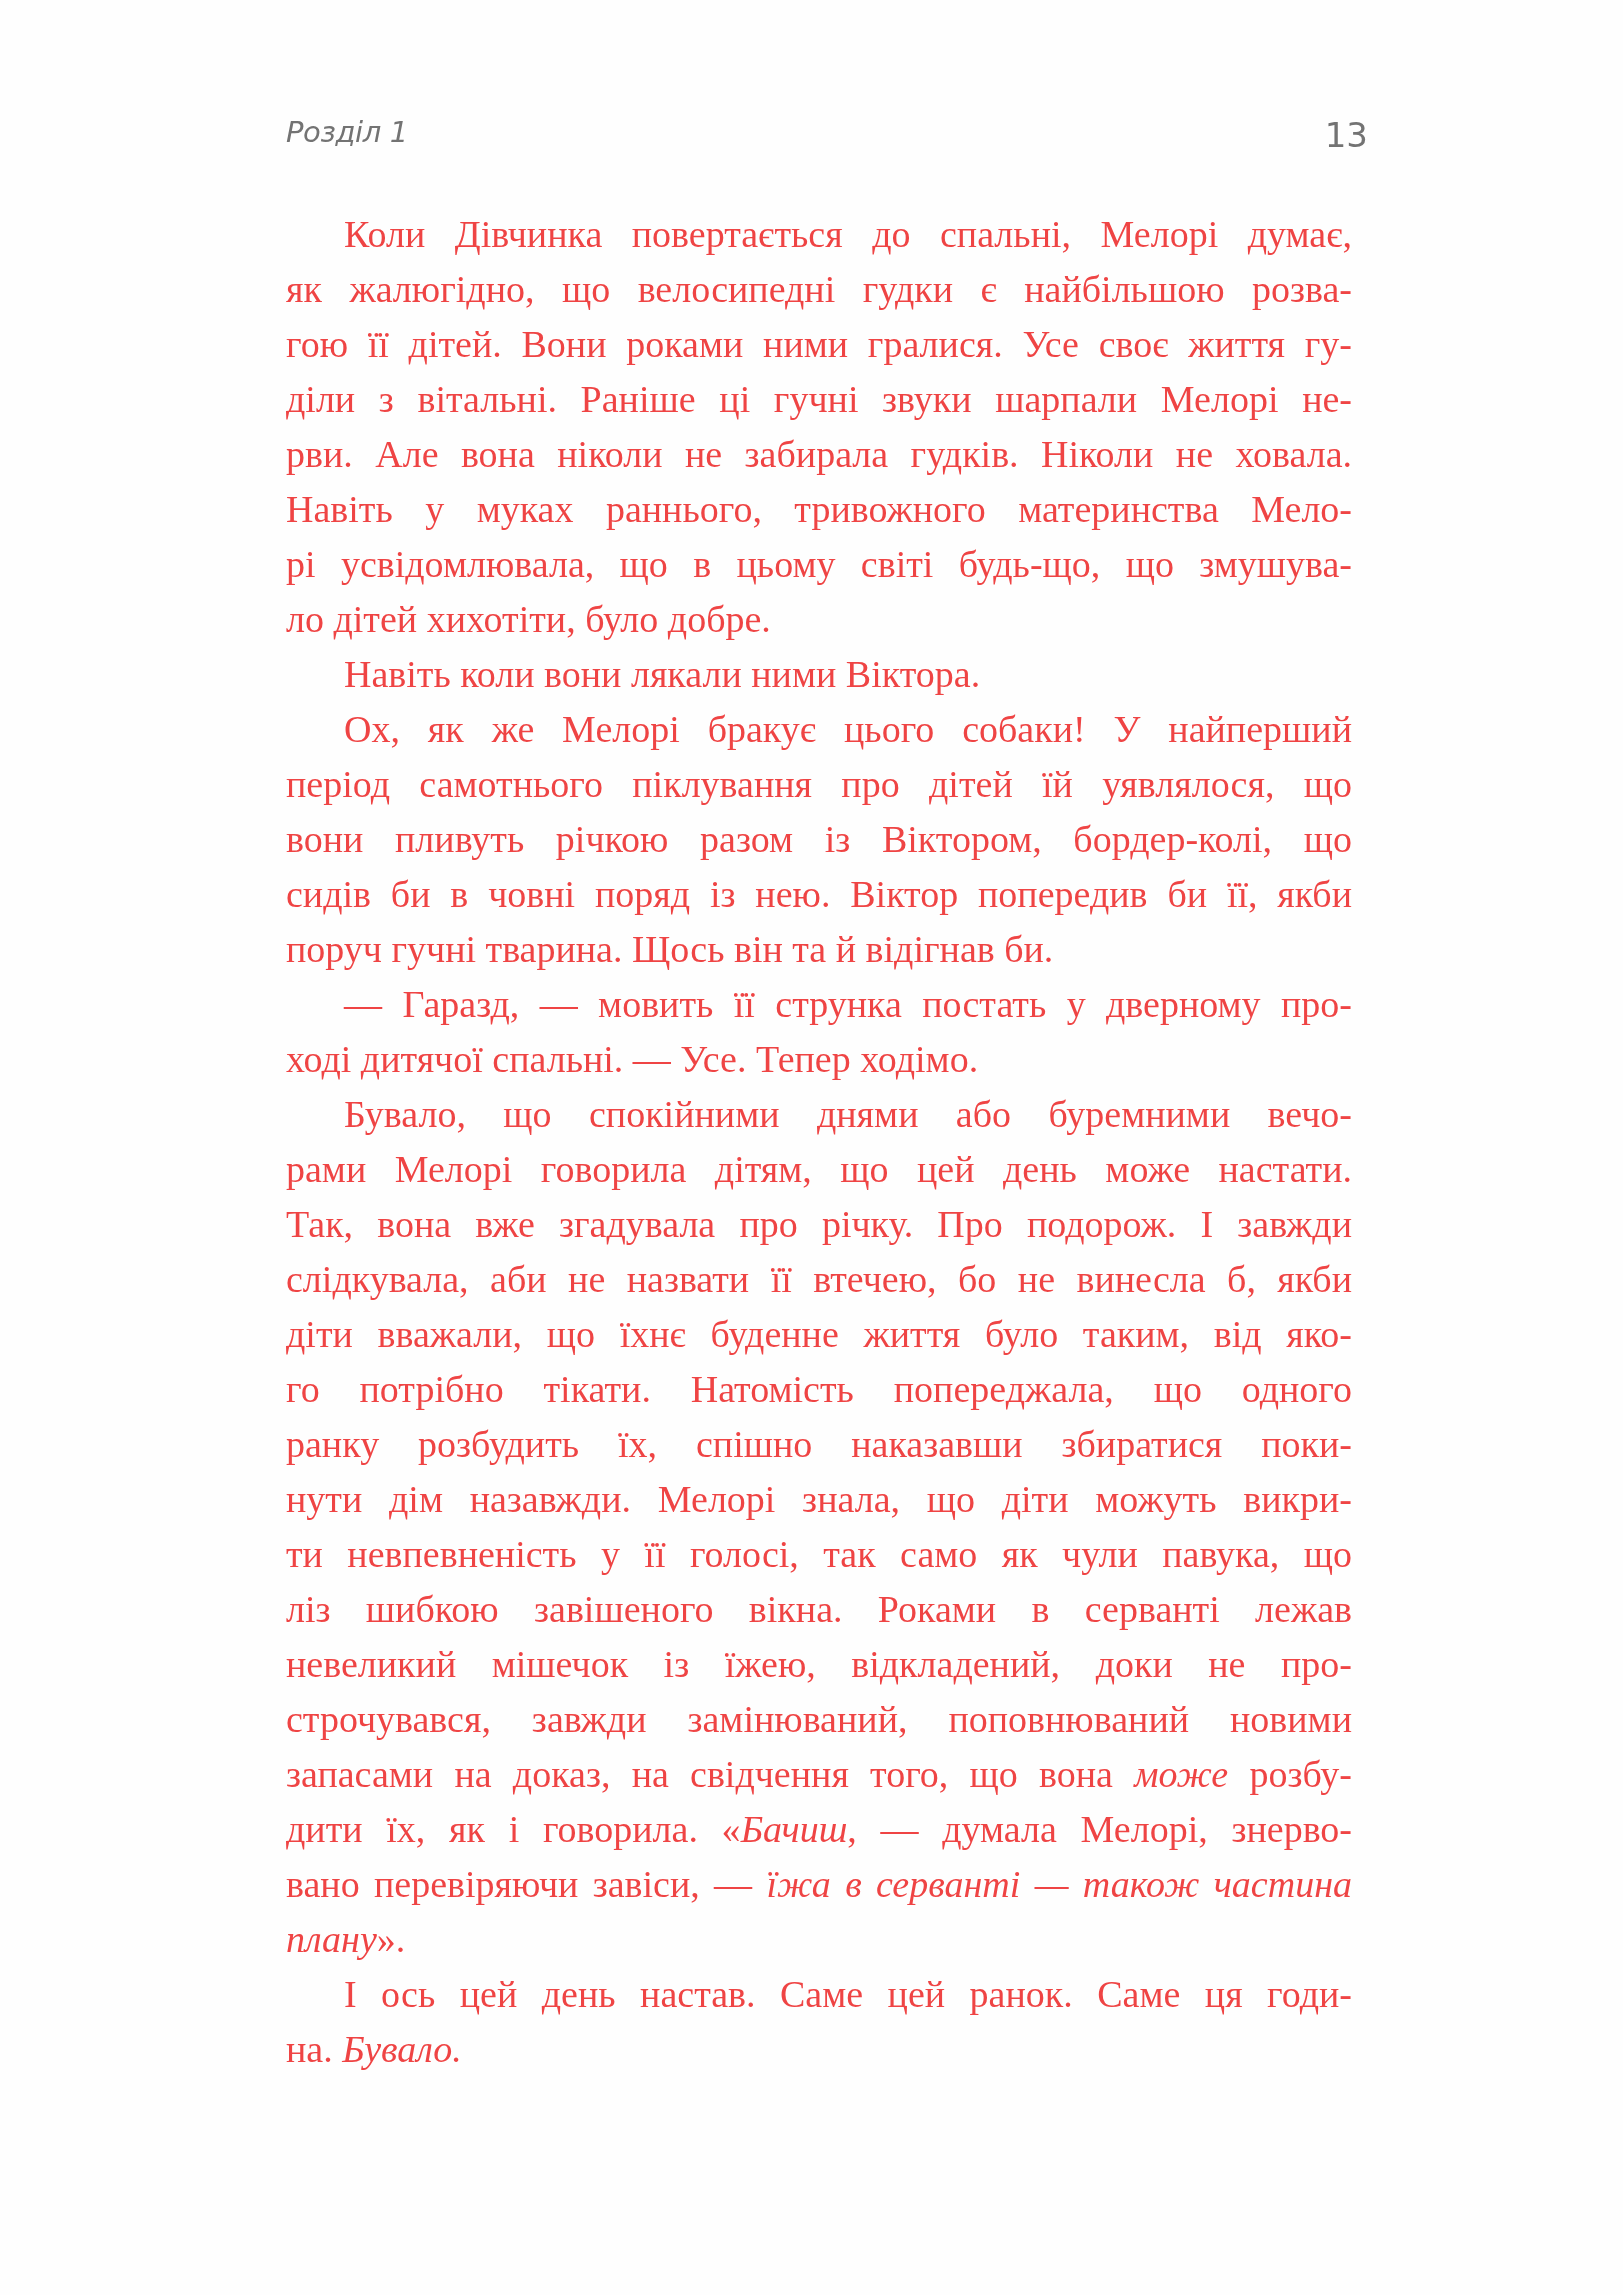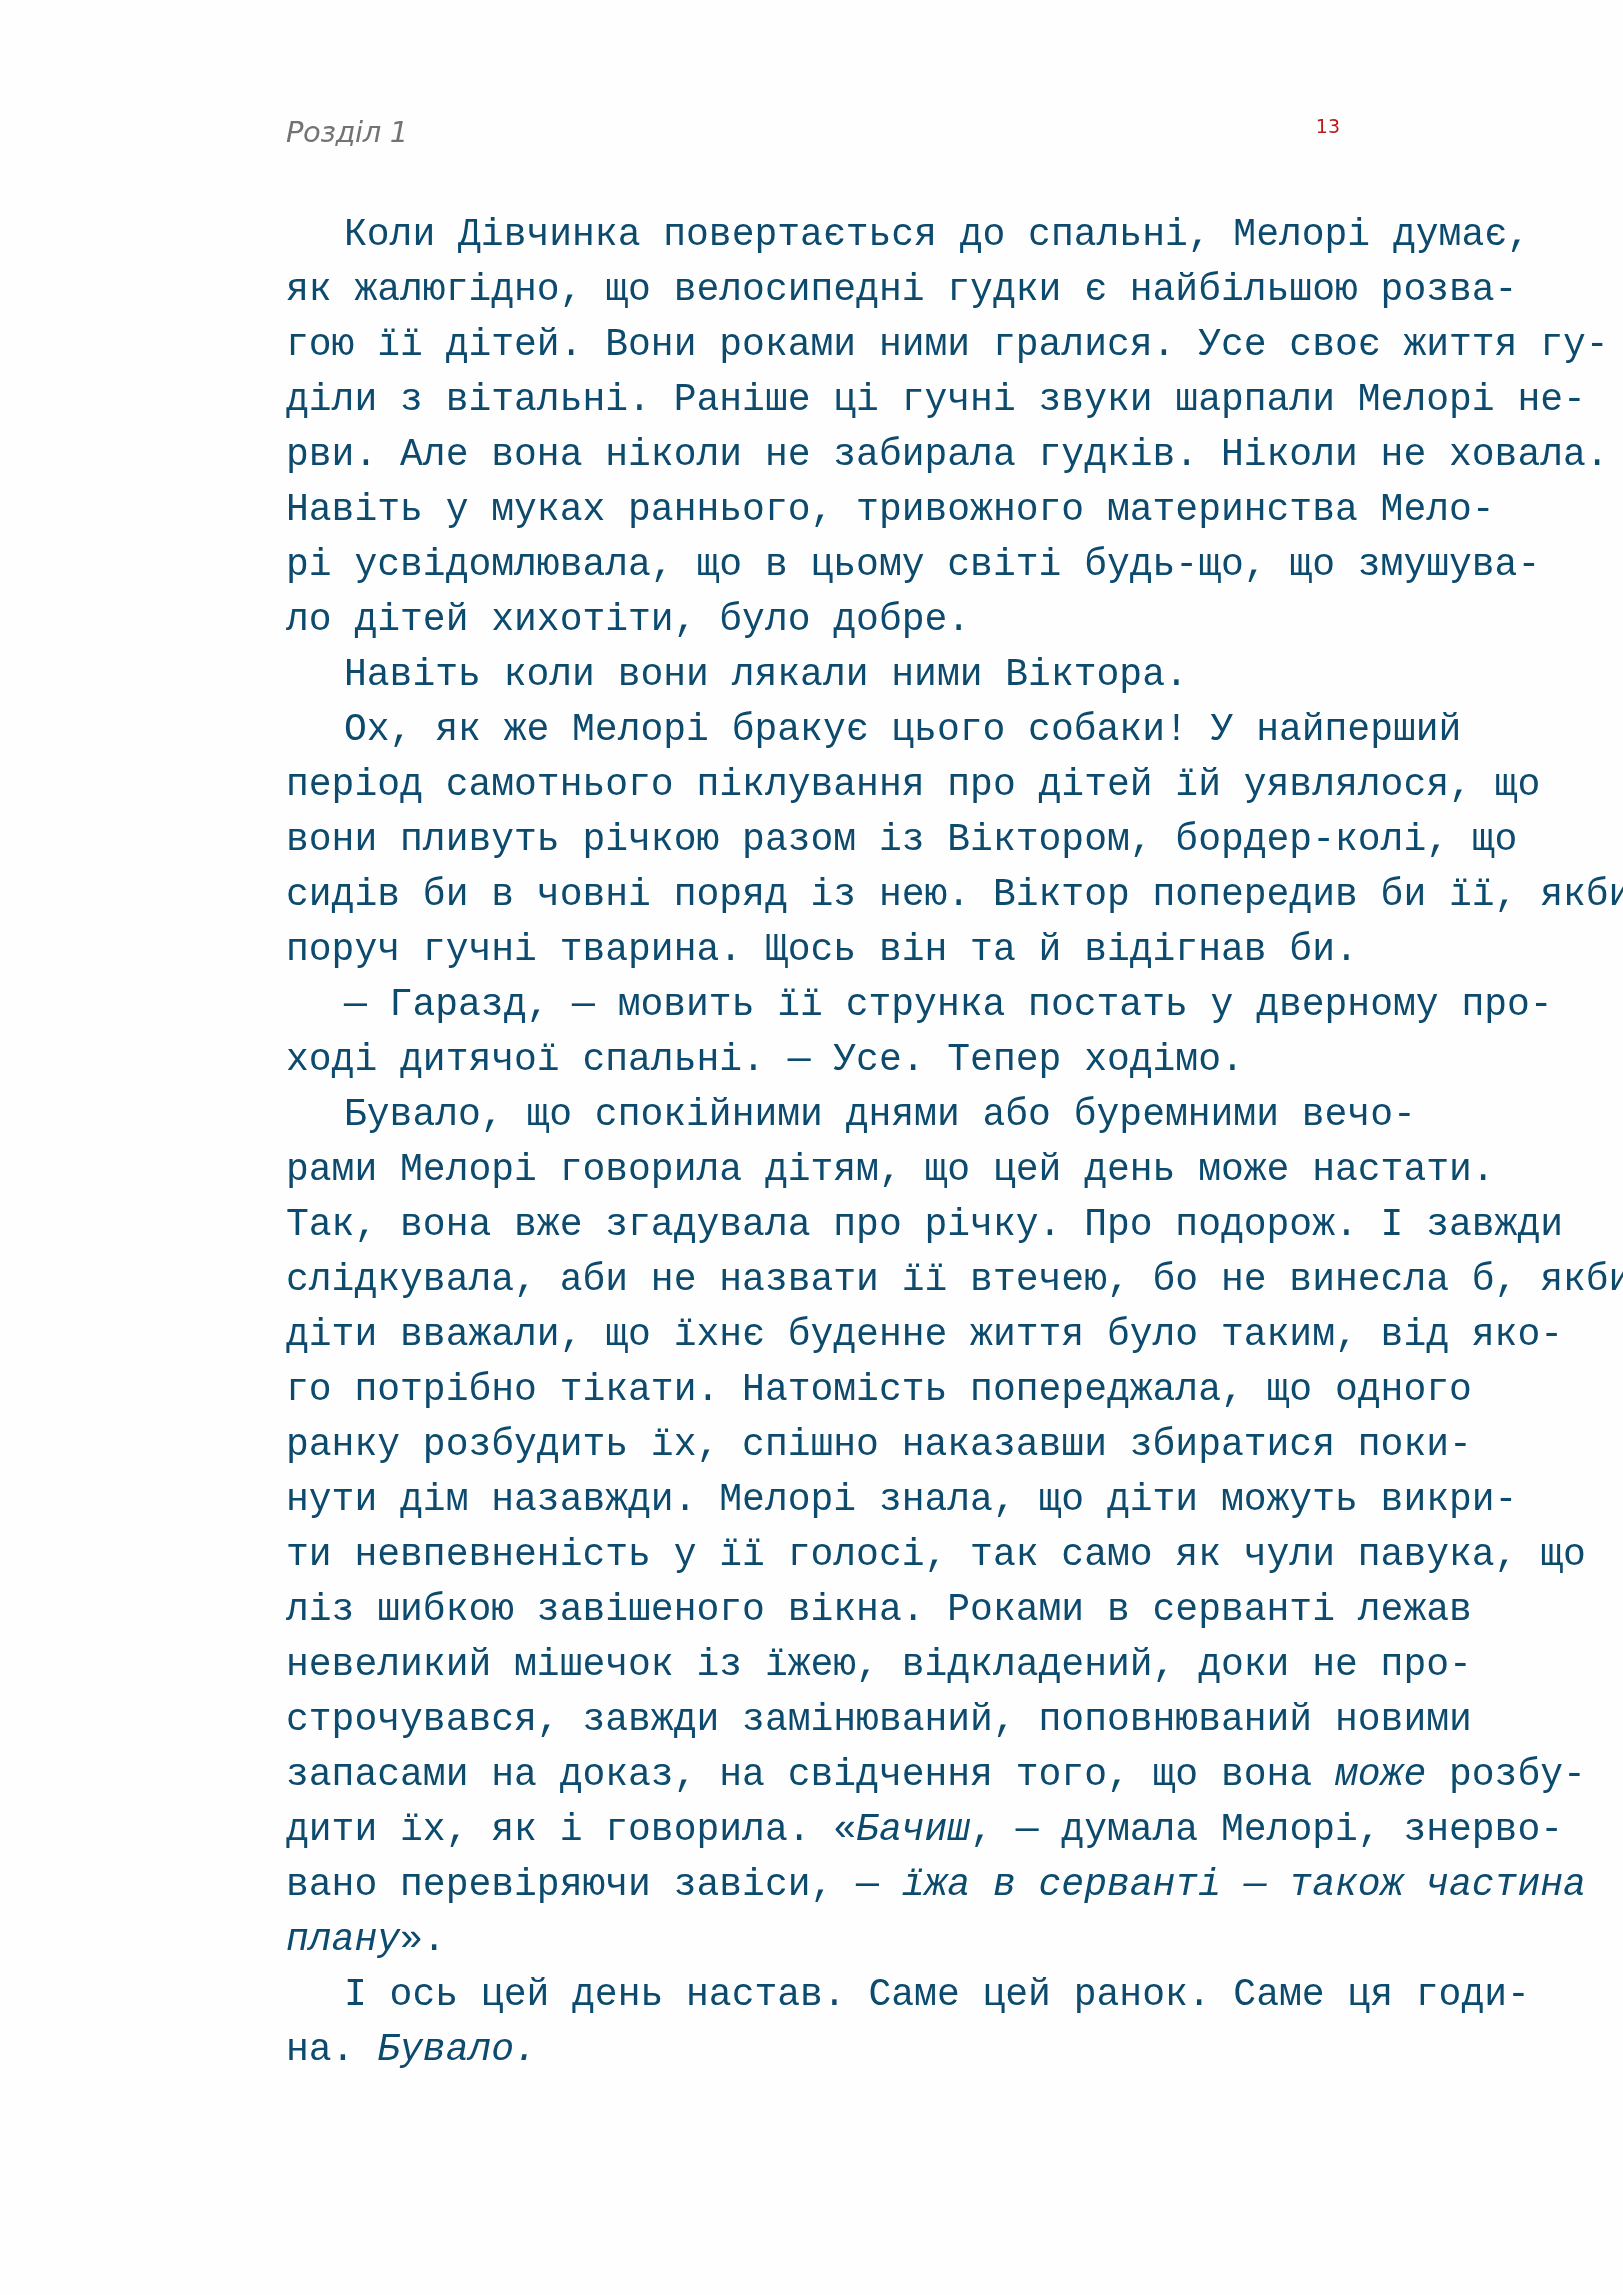--- a/index.html
+++ b/index.html
@@ -4,27 +4,27 @@
 <style>
   html, body { margin:0; padding:0; background:#ffffff; }
   body { width:1624px; height:2295px; position:relative; overflow:hidden; }
   .page { position:absolute; left:0; top:0; width:1624px; height:2295px; background:#fefefe; }
   .running-head {
     position:absolute; left:286px; top:115px;
     font-family:"DejaVu Sans", sans-serif; font-style:italic;
     font-size:29px; color:#737373; letter-spacing:-0.4px;
   }
   .folio {
-    position:absolute; right:284px; top:115px;
+    position:absolute; right:256px; top:115px;
     font-family:"DejaVu Sans", sans-serif;
-    font-size:19px; color:#b91c1c;
+    font-size:34px; color:#737373;
   }
   .body-text {
     position:absolute; left:286px; top:207px; width:1066px;
-    font-family:Liberation Mono, monospace; font-size:38px; color:#0c4a6e;
+    font-family:Liberation Serif, serif; font-size:38px; color:#ef4444;
   }
   .line {
     height:55px; line-height:55px; white-space:nowrap;
     text-align:justify; text-align-last:justify; overflow:visible;
   }
   .line.indent { padding-left:58px; }
   .line.last { text-align-last:left; }
   .it { font-style:italic; }
 </style>
 </head>

